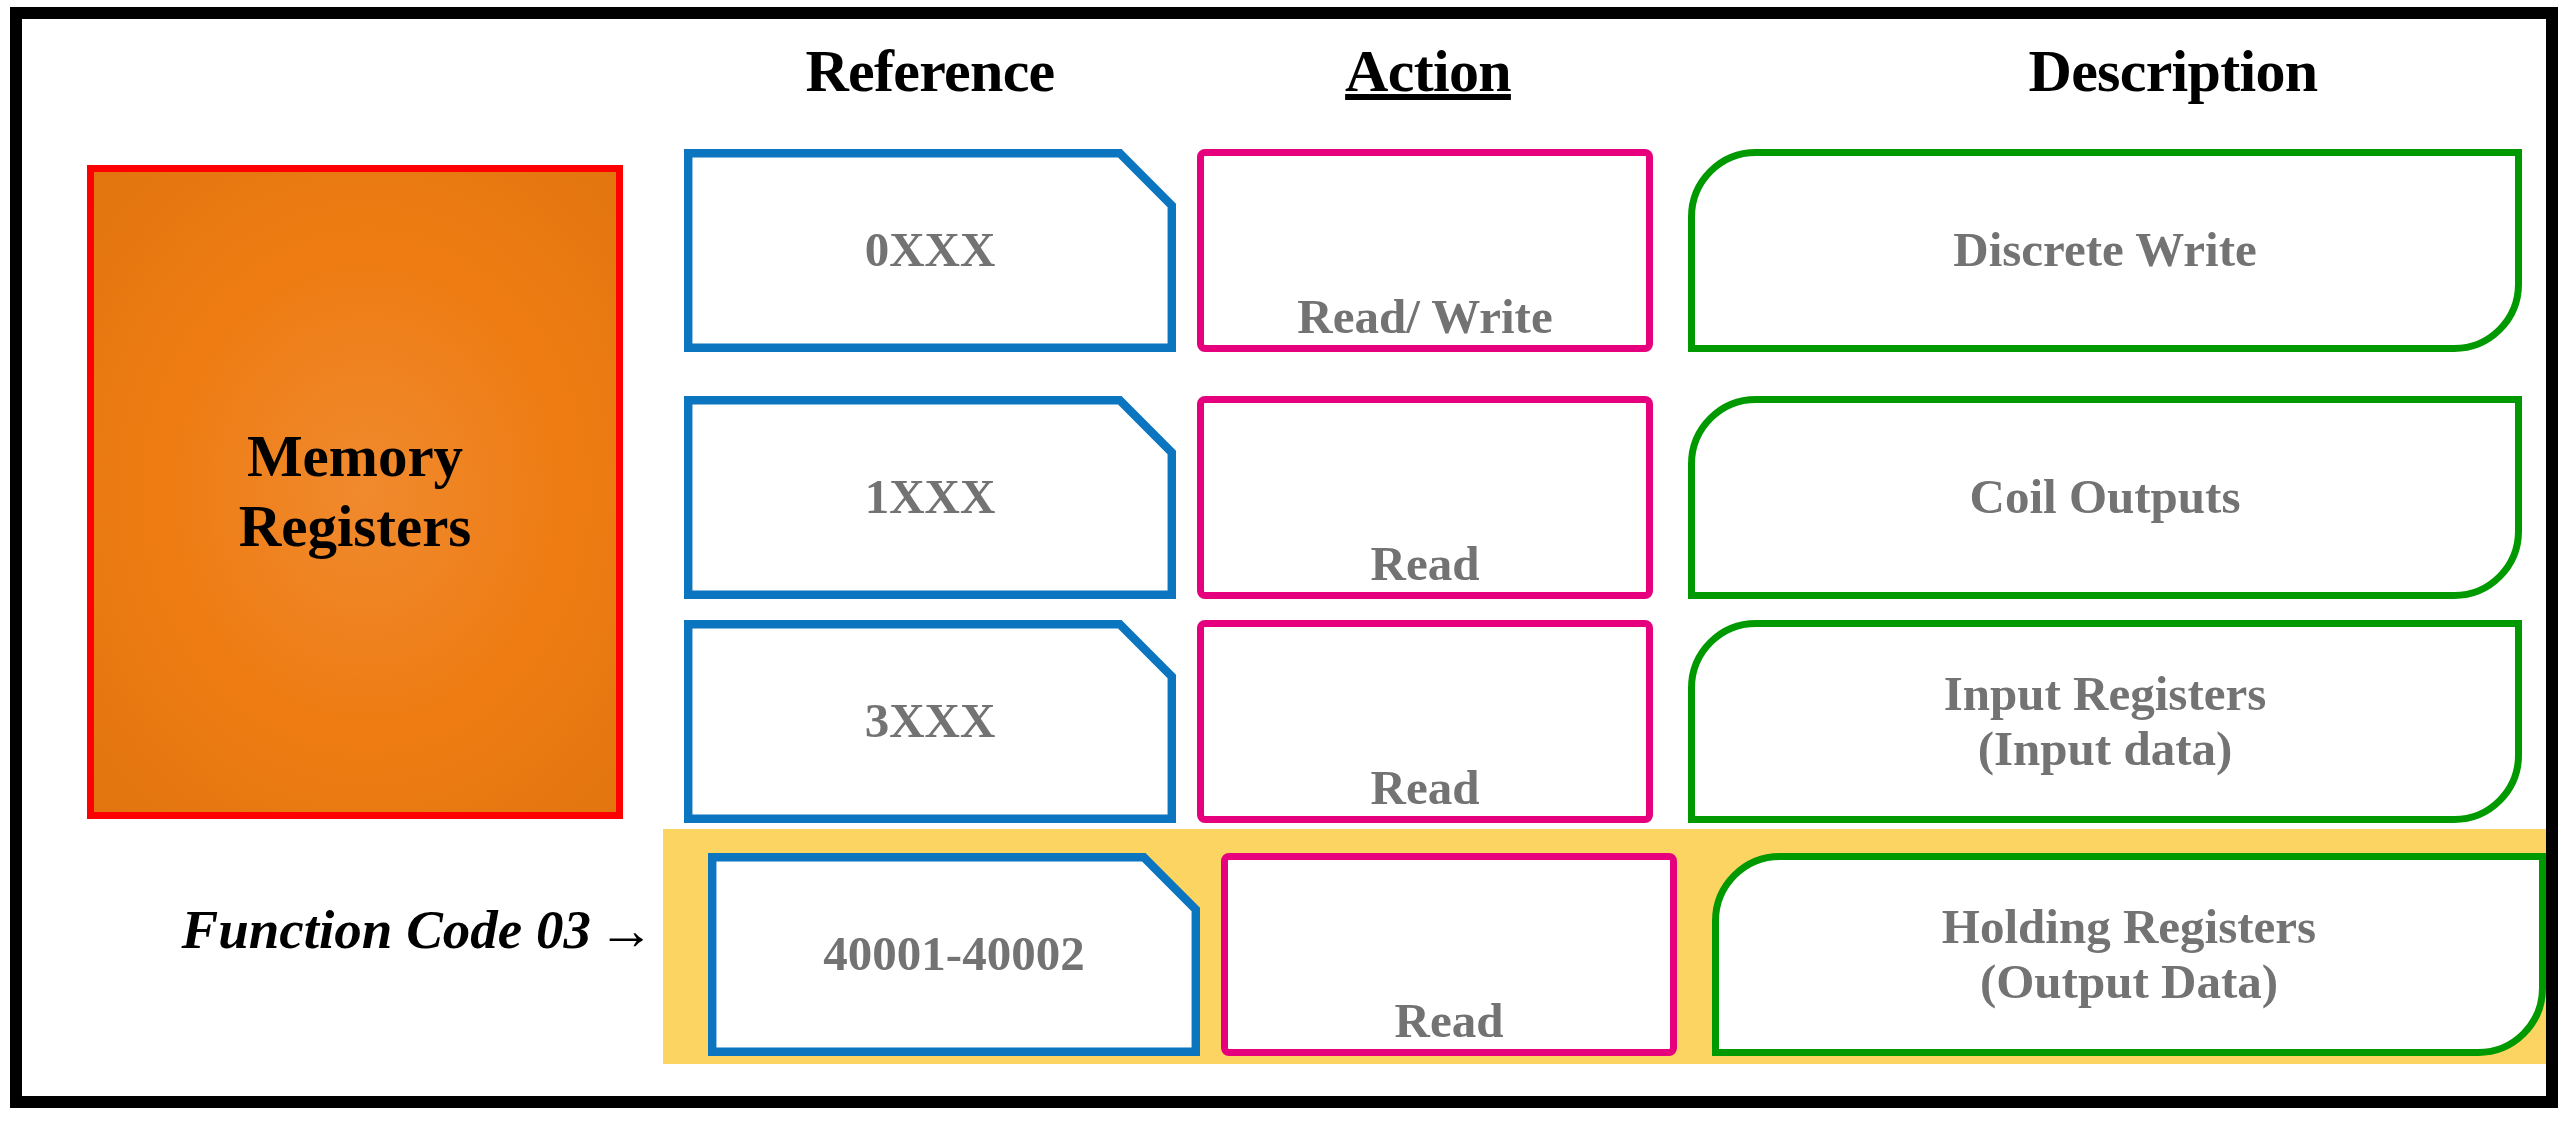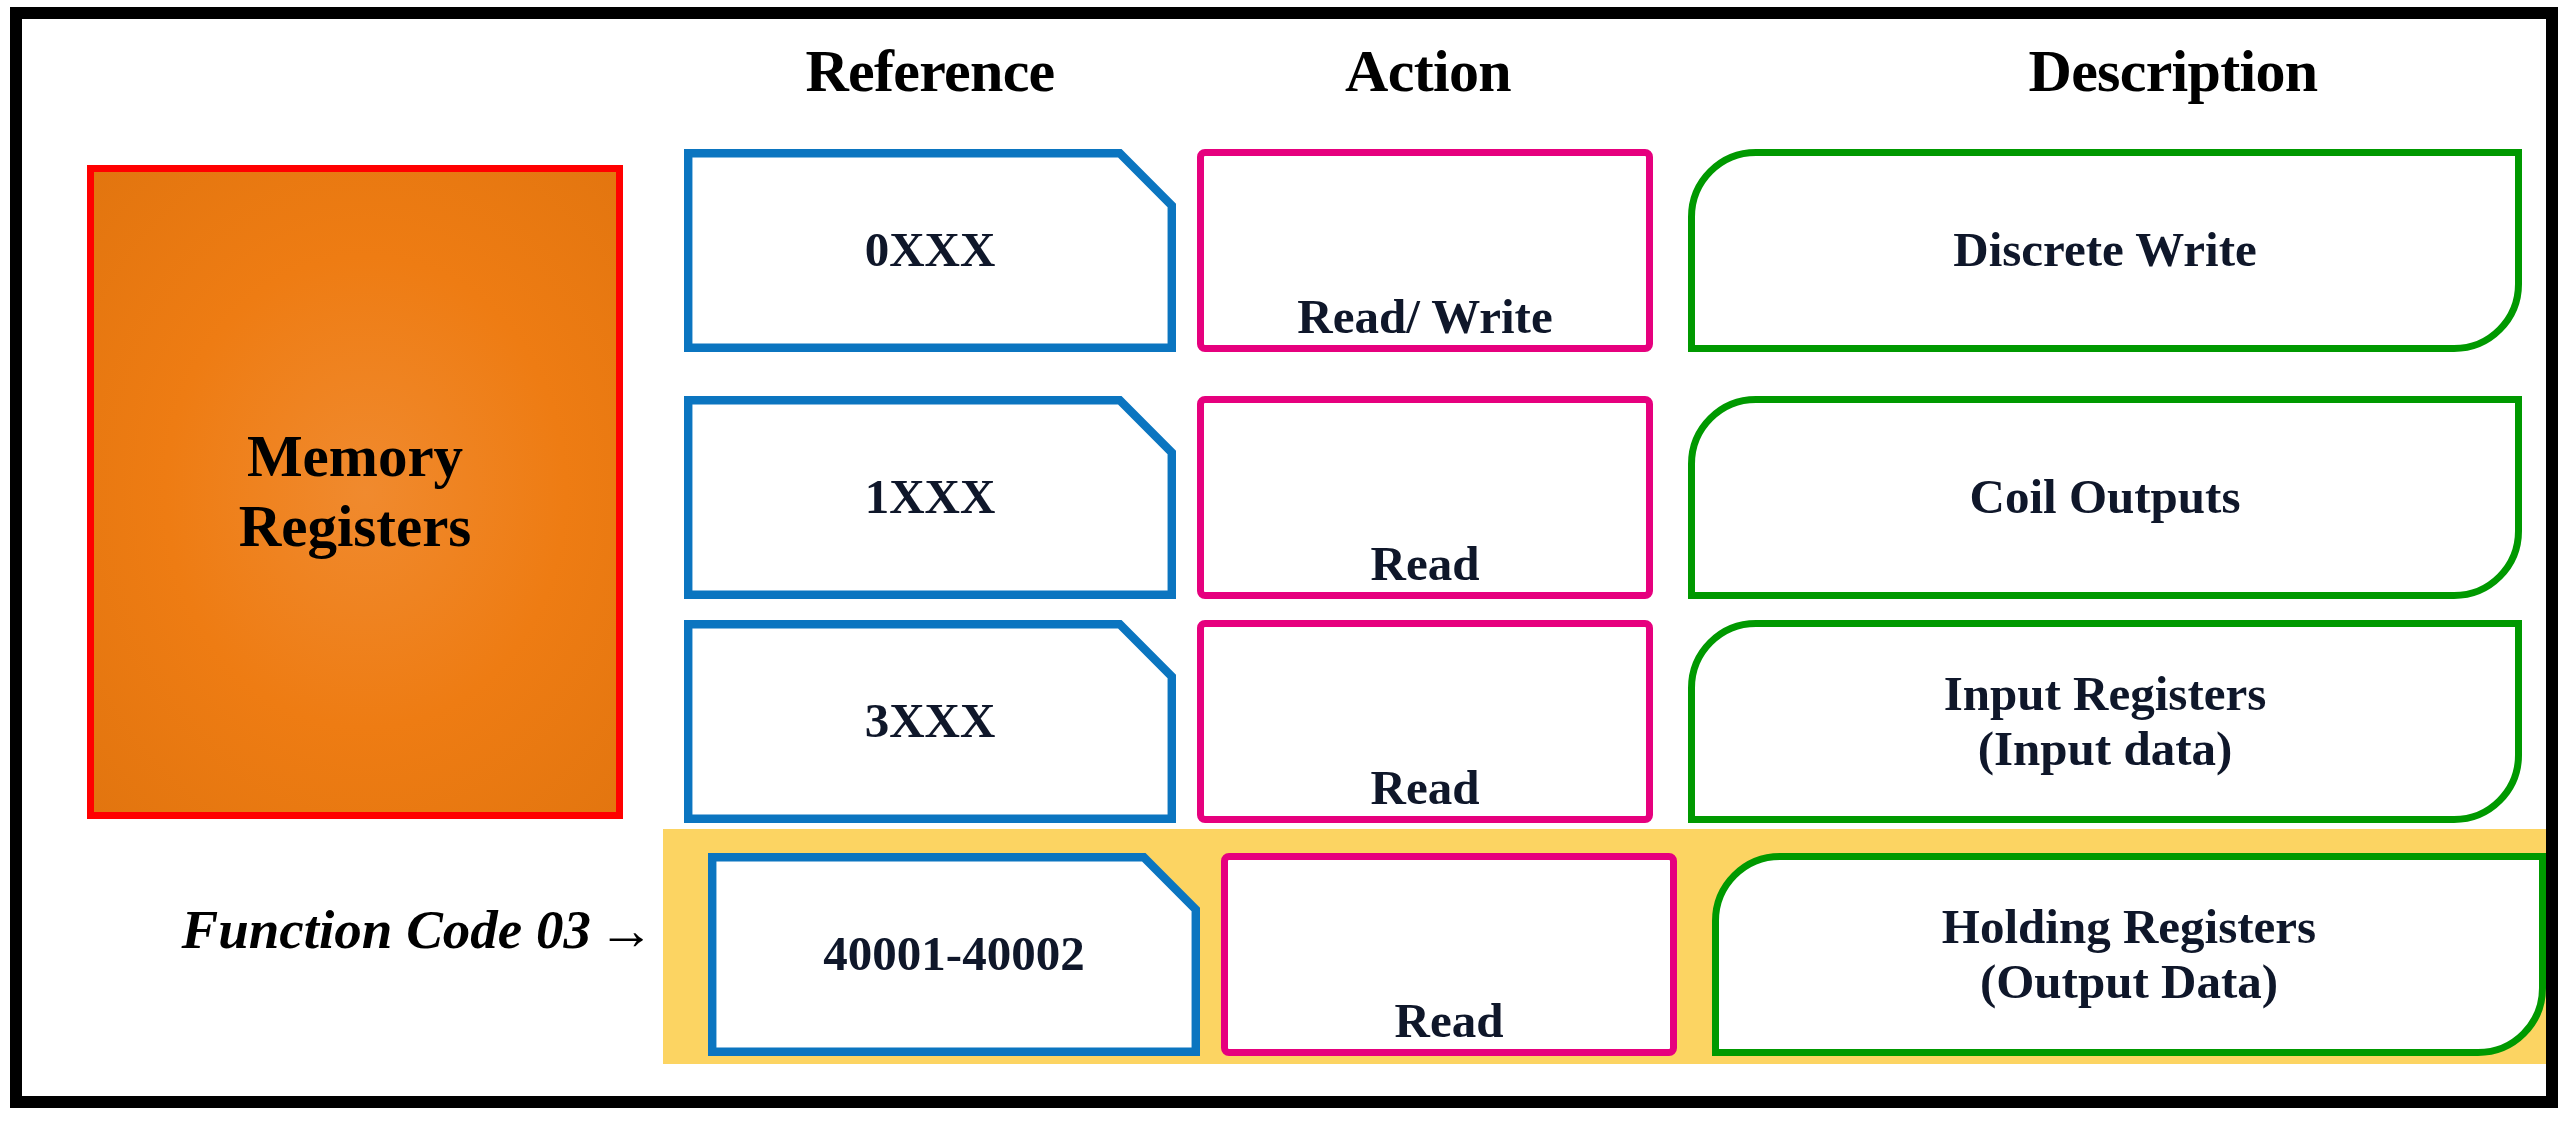--- a/index.html
+++ b/index.html
@@ -37,21 +37,21 @@
     position: absolute;
     text-align: center;
     font-weight: bold;
     font-size: 60px;
     line-height: 1;
     color: #000000;
     letter-spacing: -0.7px;
     white-space: nowrap;
   }
   #hdr-reference { left: 684px;  top: 41px; width: 492px; }
-  #hdr-action    { left: 1210px; top: 41px; width: 436px; }
+  #hdr-action    { left: 1210px; top: 41px; width: 436px; text-decoration: underline; }
   #hdr-description { left: 1758px; top: 41px; width: 830px; }
 
   
   .row-highlight {
     position: absolute;
     left: 663px;
     top: 829px;
     width: 1884px;
     height: 235px;
     background: #FCD462;
@@ -105,21 +105,21 @@
     font-size: 56px;
     vertical-align: -1.4px;
   }
 
   
   .cell-text {
     font-weight: bold;
     font-size: 49px;
     line-height: 1.12;
     text-align: center;
-    color: #0f172a;
+    color: #737373;
     white-space: pre-line;
     position: relative;
     z-index: 2;
   }
 
   
   .ref-box {
     position: absolute;
     left: 684px;
     width: 492px;

